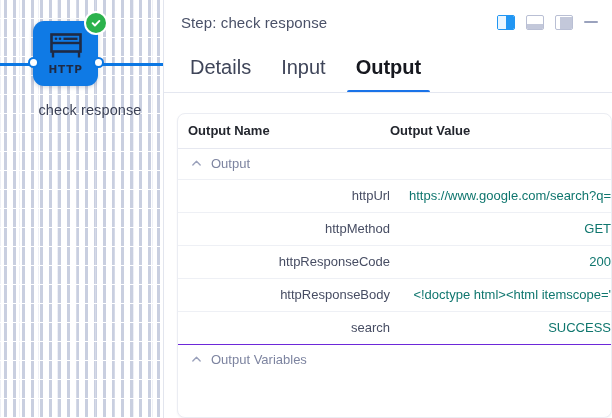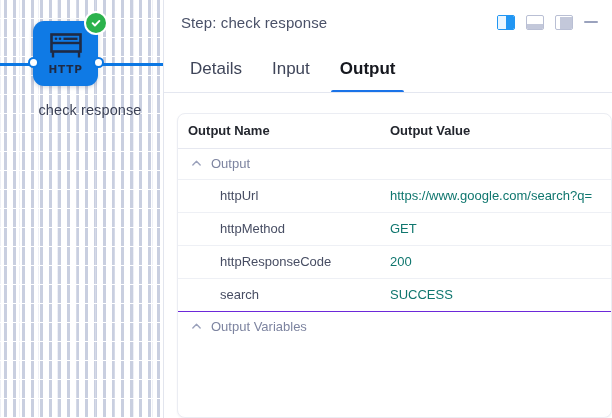--- a/index.html
+++ b/index.html
@@ -197,21 +197,21 @@
     flex: 0 0 auto;
     display: flex;
     align-items: flex-end;
     gap: 0;
     padding: 0 17px;
     height: 49px;
     border-bottom: 1px solid #e4e7f0;
   }
   .tab {
     position: relative;
-    font-size: 17px;
+    font-size: 20px;
     color: #3f4559;
     padding: 0 9px 13px 9px;
     cursor: pointer;
     white-space: nowrap;
   }
   .tab + .tab { margin-left: 12px; }
   .tab.active { color: #16181f; font-weight: 700; }
   .tab.active::after {
     content: "";
     position: absolute;
@@ -273,21 +273,21 @@
     gap: 9px;
     padding-left: 13px;
   }
   .chev {
     width: 11px;
     height: 11px;
     flex: 0 0 11px;
     display: block;
   }
 
-  tr.item td { height: 33px; vertical-align: middle; }
+  tr.item td { height: 33px; vertical-align: middle; text-align: right; }
   tr.item + tr.item td,
   tr.item td { border-top: 1px solid #eef0f5; }
   tr.item td.name { padding-left: 42px; color: #474d63; }
   tr.item td.val  { color: #0f766e; }
   tr.group + tr.item td { border-top: 1px solid #eef0f5; }
   tr.group td { border-top: 1px solid #6d28d9; }
   thead + tbody tr.group:first-child td { border-top: none; }
 
 </style>
 </head>
@@ -385,20 +385,24 @@
             </tr>
             <tr class="item">
               <td class="name">httpMethod</td>
               <td class="val">GET</td>
             </tr>
             <tr class="item">
               <td class="name">httpResponseCode</td>
               <td class="val">200</td>
             </tr>
             <tr class="item">
+              <td class="name">httpResponseBody</td>
+              <td class="val">&lt;!doctype html&gt;&lt;html itemscope='</td>
+            </tr>
+            <tr class="item">
               <td class="name">search</td>
               <td class="val">SUCCESS</td>
             </tr>
 
             <tr class="group">
               <td colspan="2">
                 <span class="gwrap">
                   <svg class="chev" viewBox="0 0 12 12" aria-hidden="true">
                     <path d="M2 7.6 L6 3.6 L10 7.6" fill="none" stroke="#9aa1bb" stroke-width="1.5" stroke-linecap="round" stroke-linejoin="round"></path>
                   </svg>

